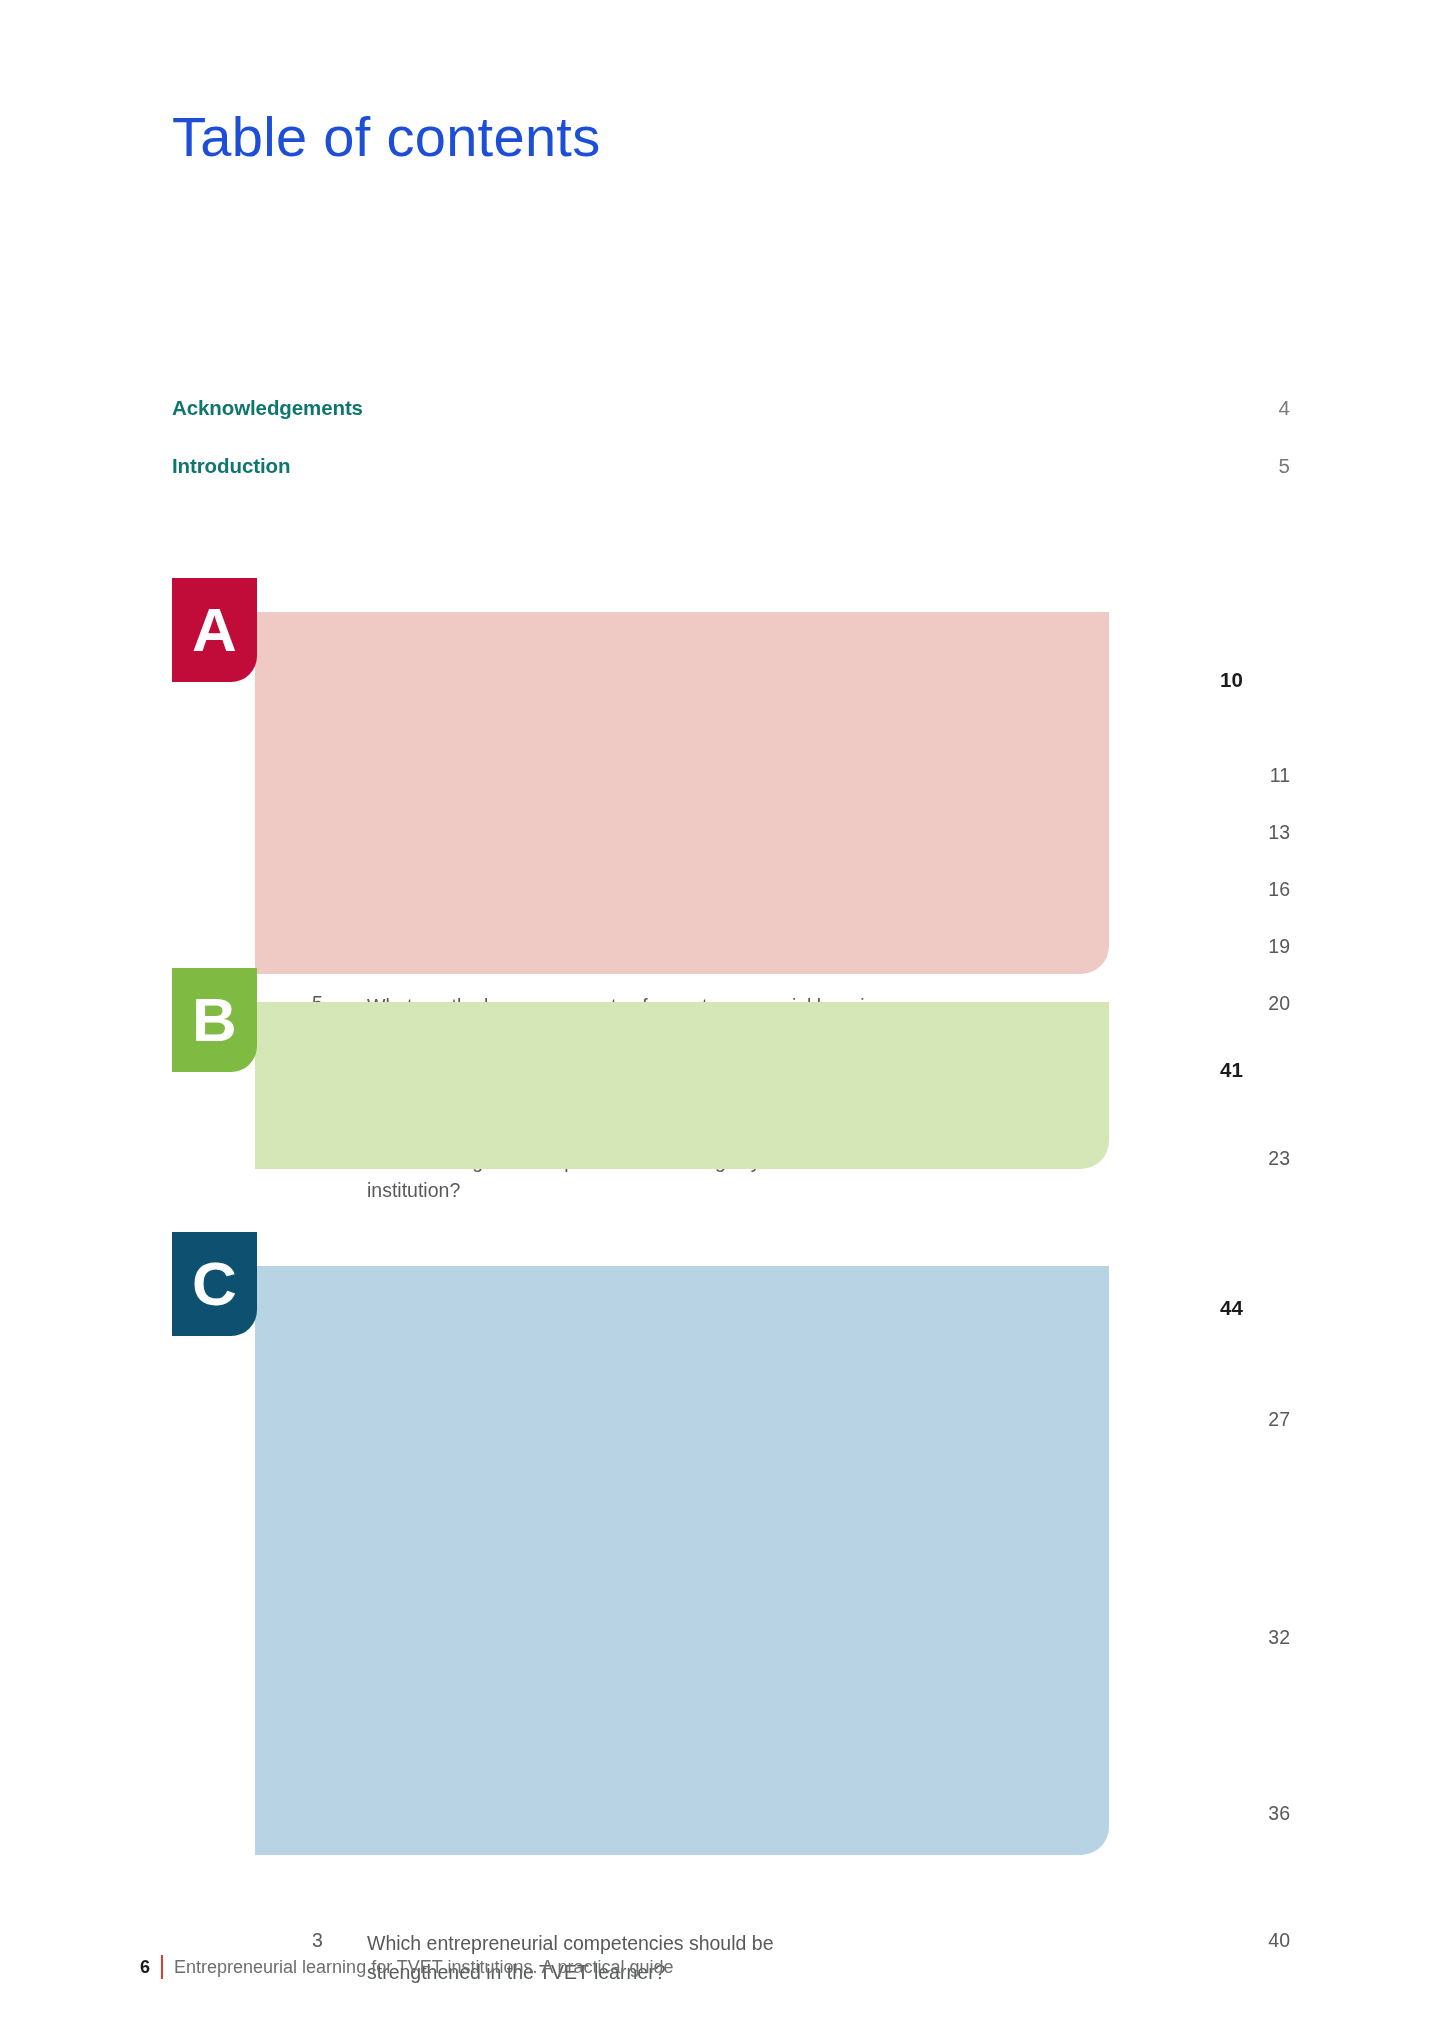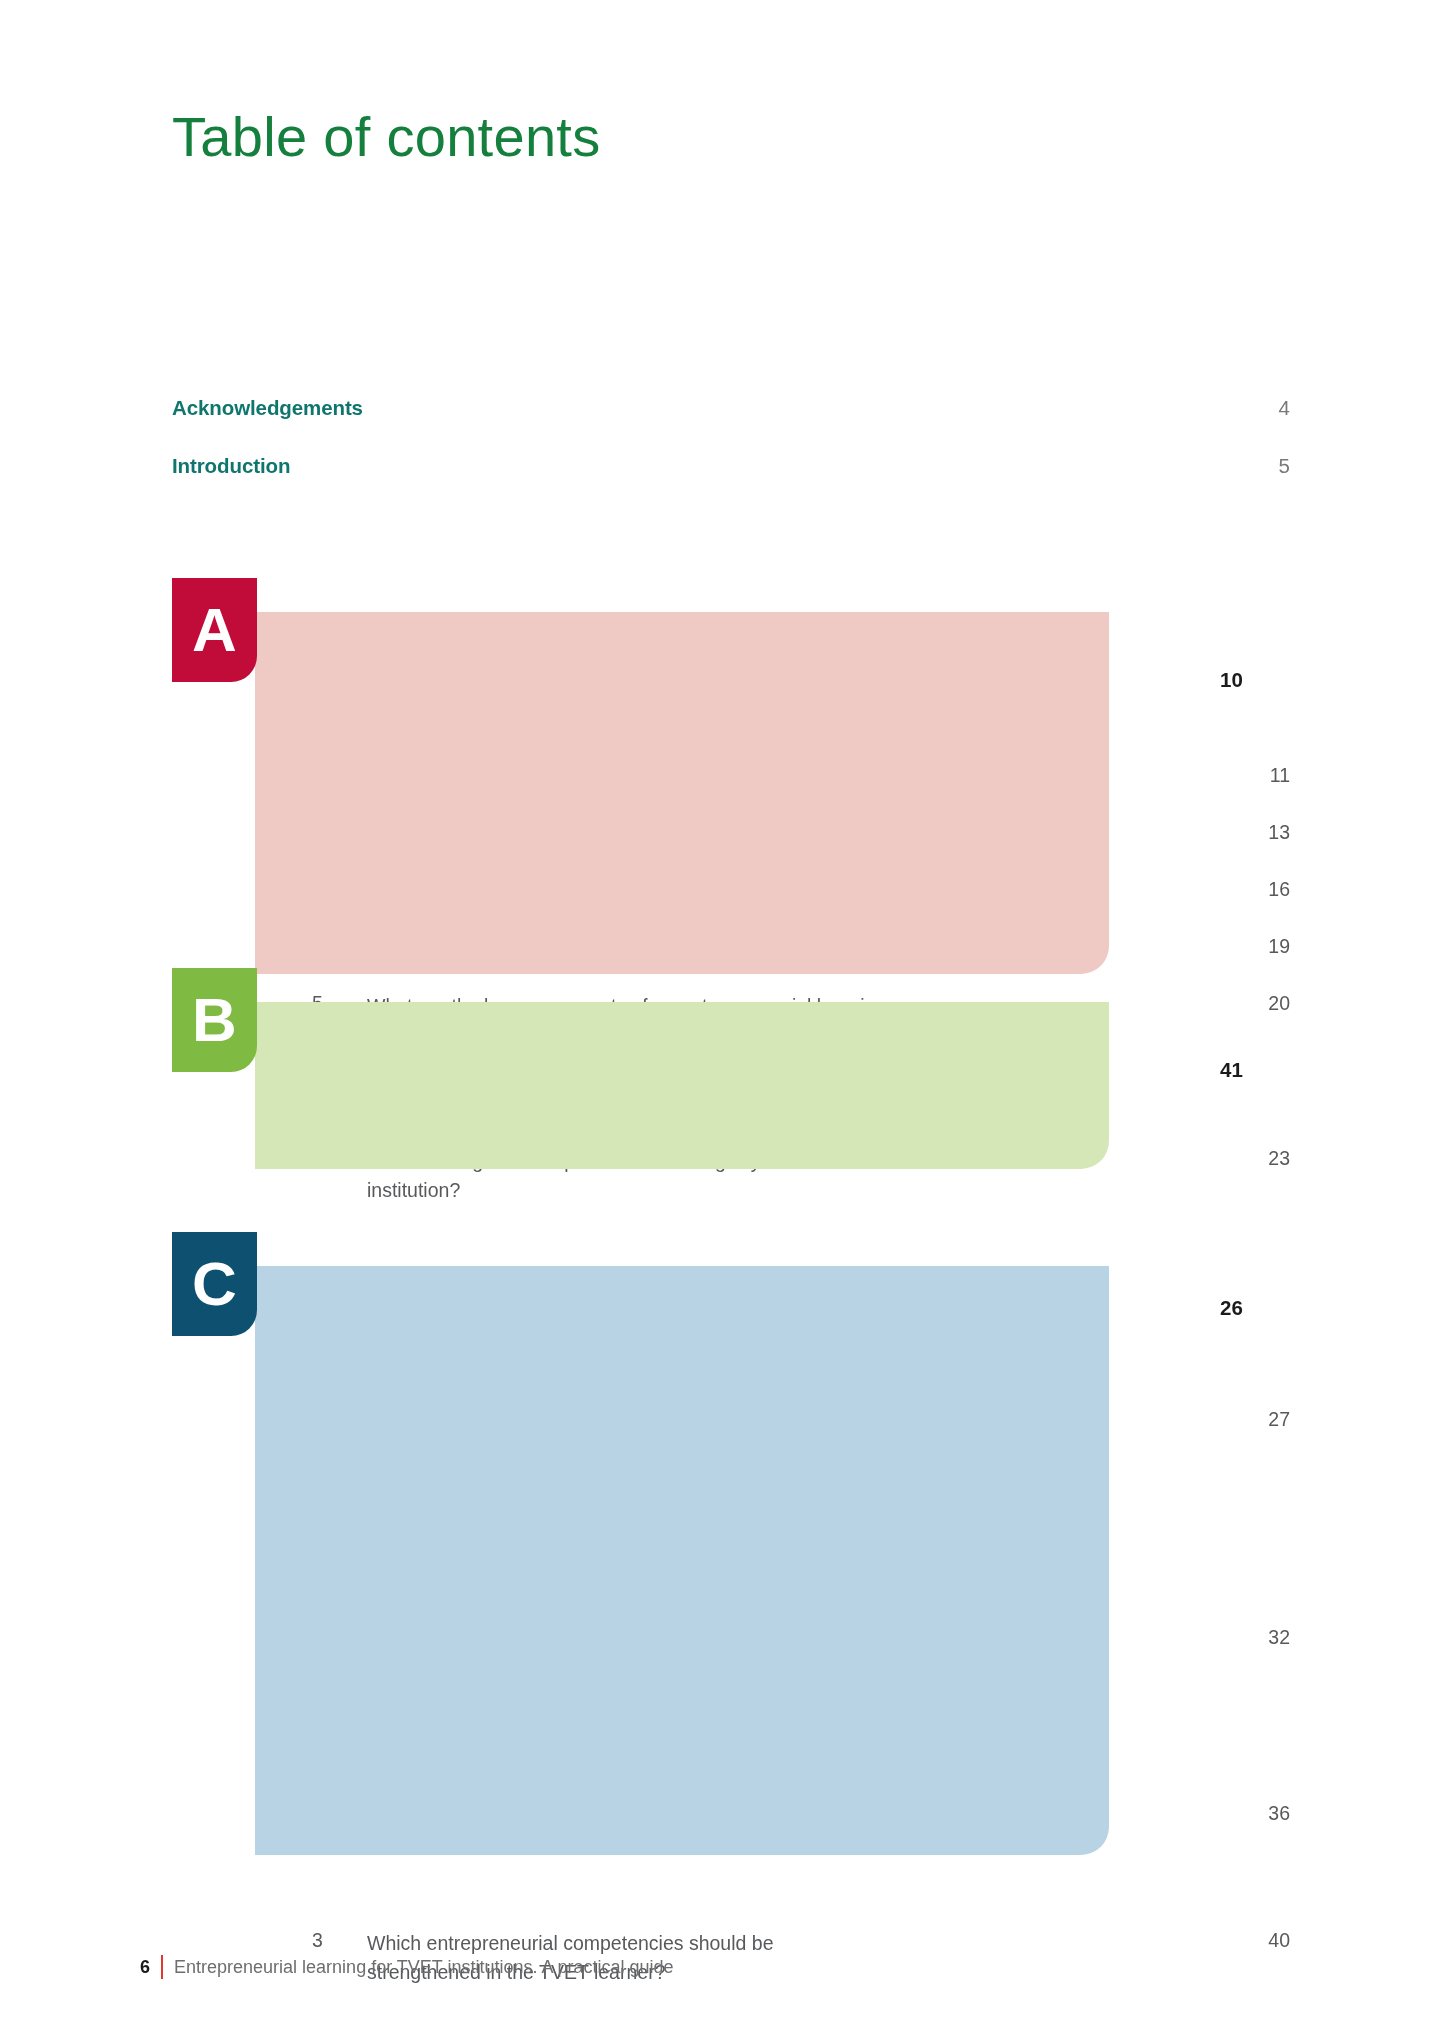--- a/index.html
+++ b/index.html
@@ -21,21 +21,21 @@
     background: #ffffff;
   }
 
   
   .page-title {
     position: absolute;
     left: 172px;
     top: 104px;
     font-size: 56px;
     font-weight: 300;
-    color: #15803d;
+    color: #1d4ed8;
     letter-spacing: 0.3px;
     white-space: nowrap;
   }
 
   
   .toplevel {
     position: absolute;
     left: 172px;
     width: 1118px;
   }
@@ -269,21 +269,21 @@
     </div>
   </div>
 
   <div class="section" style="left:172px; top:1232px; width:1118px;">
     <div class="badge" style="background:#0D5070;">C</div>
     <div class="panel" style="width:854px; height:589px; background:#B8D3E3;"></div>
 
     <div class="panel-inner" style="left:140px; top:64px; width:978px;">
       <div class="section-head">
         <div class="section-head-title" style="color:#11597F; width:580px;">Initiating and strengthening entrepreneurial learning in TVET</div>
-        <div class="section-head-page" style="right:0;">26</div>
+        <div class="section-head-page" style="right:0;">44</div>
       </div>
 
       <div class="item" style="top:82px; height:96px;">
         <span class="para" style="top:0;">What are the main components of the Entrepreneurial Learning Institution Canvas (ELIC)? What does ELIC do? How can ELIC be used?</span>
         <span class="item-page" style="right:0; top:0;">27</span>
       </div>
 
       <div class="item" style="top:204px; height:88px;">
         <span class="item-num">1</span>
         <span class="item-body" style="width:545px;">

